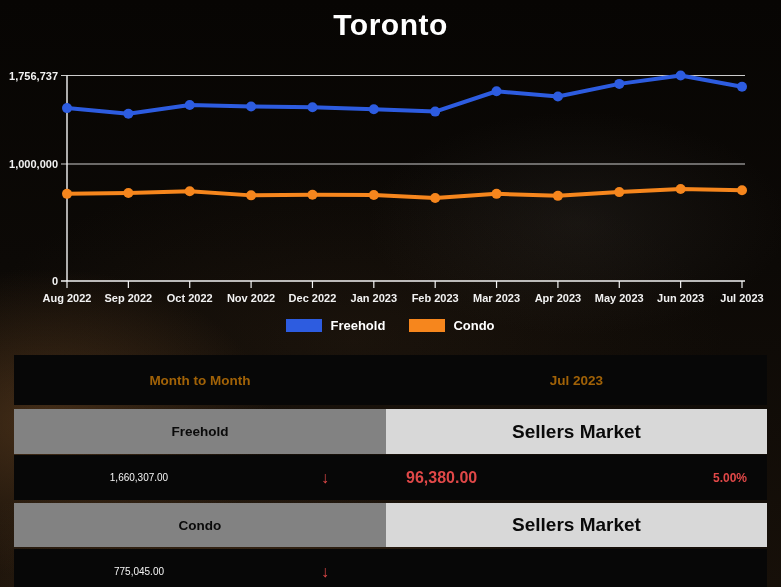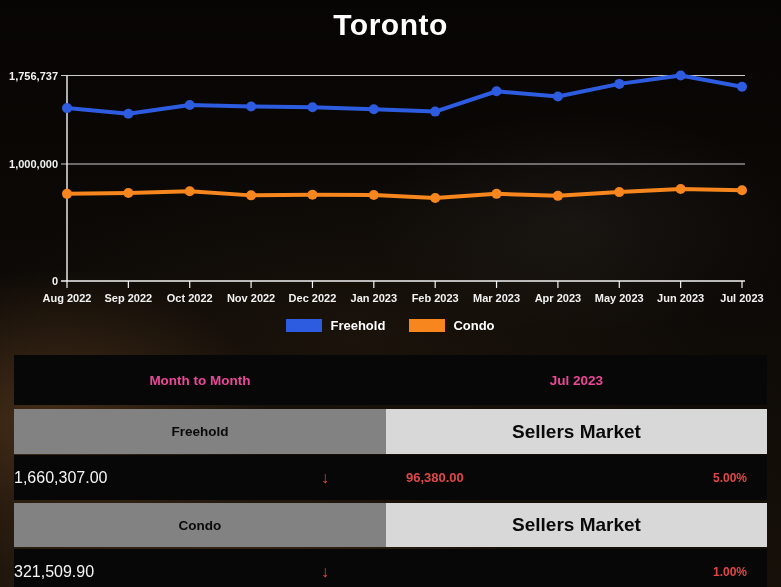--- a/index.html
+++ b/index.html
@@ -28,26 +28,26 @@
   .legend-label{color:#ffffff;font-size:13px;font-weight:600;}
   
   .dtable{position:absolute;top:355px;left:14px;width:753px;}
   .trow{display:flex;width:100%;}
   .thead{height:50px;background:#070707;margin-bottom:4px;}
   .tlabel{height:45px;margin-bottom:1px;}
   .tlabel2{height:44px;margin-bottom:2px;}
   .tvalues{height:45px;background:#070707;margin-bottom:3px;align-items:center;}
   .half-l{width:49.4%;display:flex;align-items:center;justify-content:center;}
   .half-r{width:50.6%;display:flex;align-items:center;justify-content:center;}
-  .thead .half-l,.thead .half-r{color:#ec4899;font-size:13.5px;font-weight:700;}
+  .thead .half-l,.thead .half-r{color:#a16207;font-size:13.5px;font-weight:700;}
   .cell-gray{background:#828282;color:#0a0a0a;font-size:13.5px;font-weight:700;}
   .cell-light{background:#d8d8d8;color:#0a0a0a;font-size:19px;font-weight:700;}
-  .vc1{width:250px;color:#f5f5f5;font-size:16px;}
+  .vc1{width:250px;text-align:center;color:#f5f5f5;font-size:10px;}
   .vc2{width:122px;text-align:center;font-size:16px;font-weight:700;line-height:1;}
-  .vc3{width:150px;padding-left:20px;text-align:left;font-size:13px;font-weight:700;}
+  .vc3{width:150px;padding-left:20px;text-align:left;font-size:16px;font-weight:700;}
   .vc4{flex:1;padding-right:20px;text-align:right;font-size:12px;font-weight:700;}
   .red{color:#e04848;}
 </style>
 </head>
 <body>
 
 <div class="stage">
 
   <h1 class="page-title">Toronto</h1>
 
@@ -140,19 +140,18 @@
       <div class="vc3 red">96,380.00</div>
       <div class="vc4 red">5.00%</div>
     </div>
 
     <div class="trow tlabel tlabel2">
       <div class="half-l cell-gray">Condo</div>
       <div class="half-r cell-light">Sellers Market</div>
     </div>
 
     <div class="trow tvalues">
-      <div class="vc1">321,509.90</div>
+      <div class="vc1">775,045.00</div>
       <div class="vc2 red">↓</div>
-      <div class="vc4 red">1.00%</div>
     </div>
 
   </div>
 </div>
 
 </body></html>

